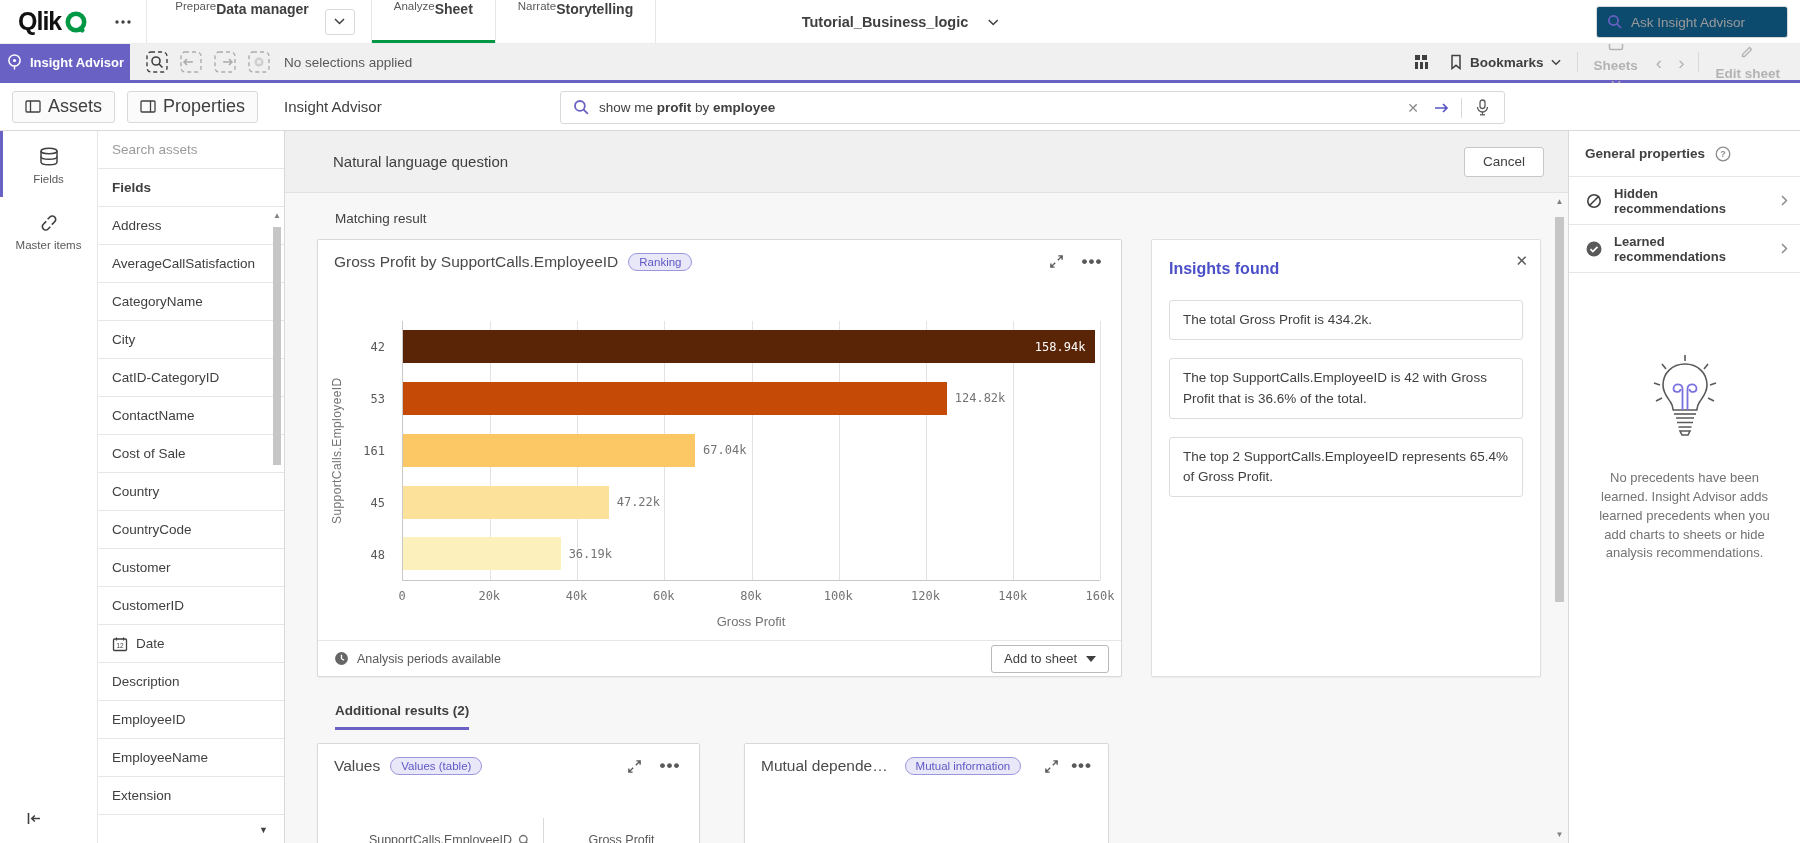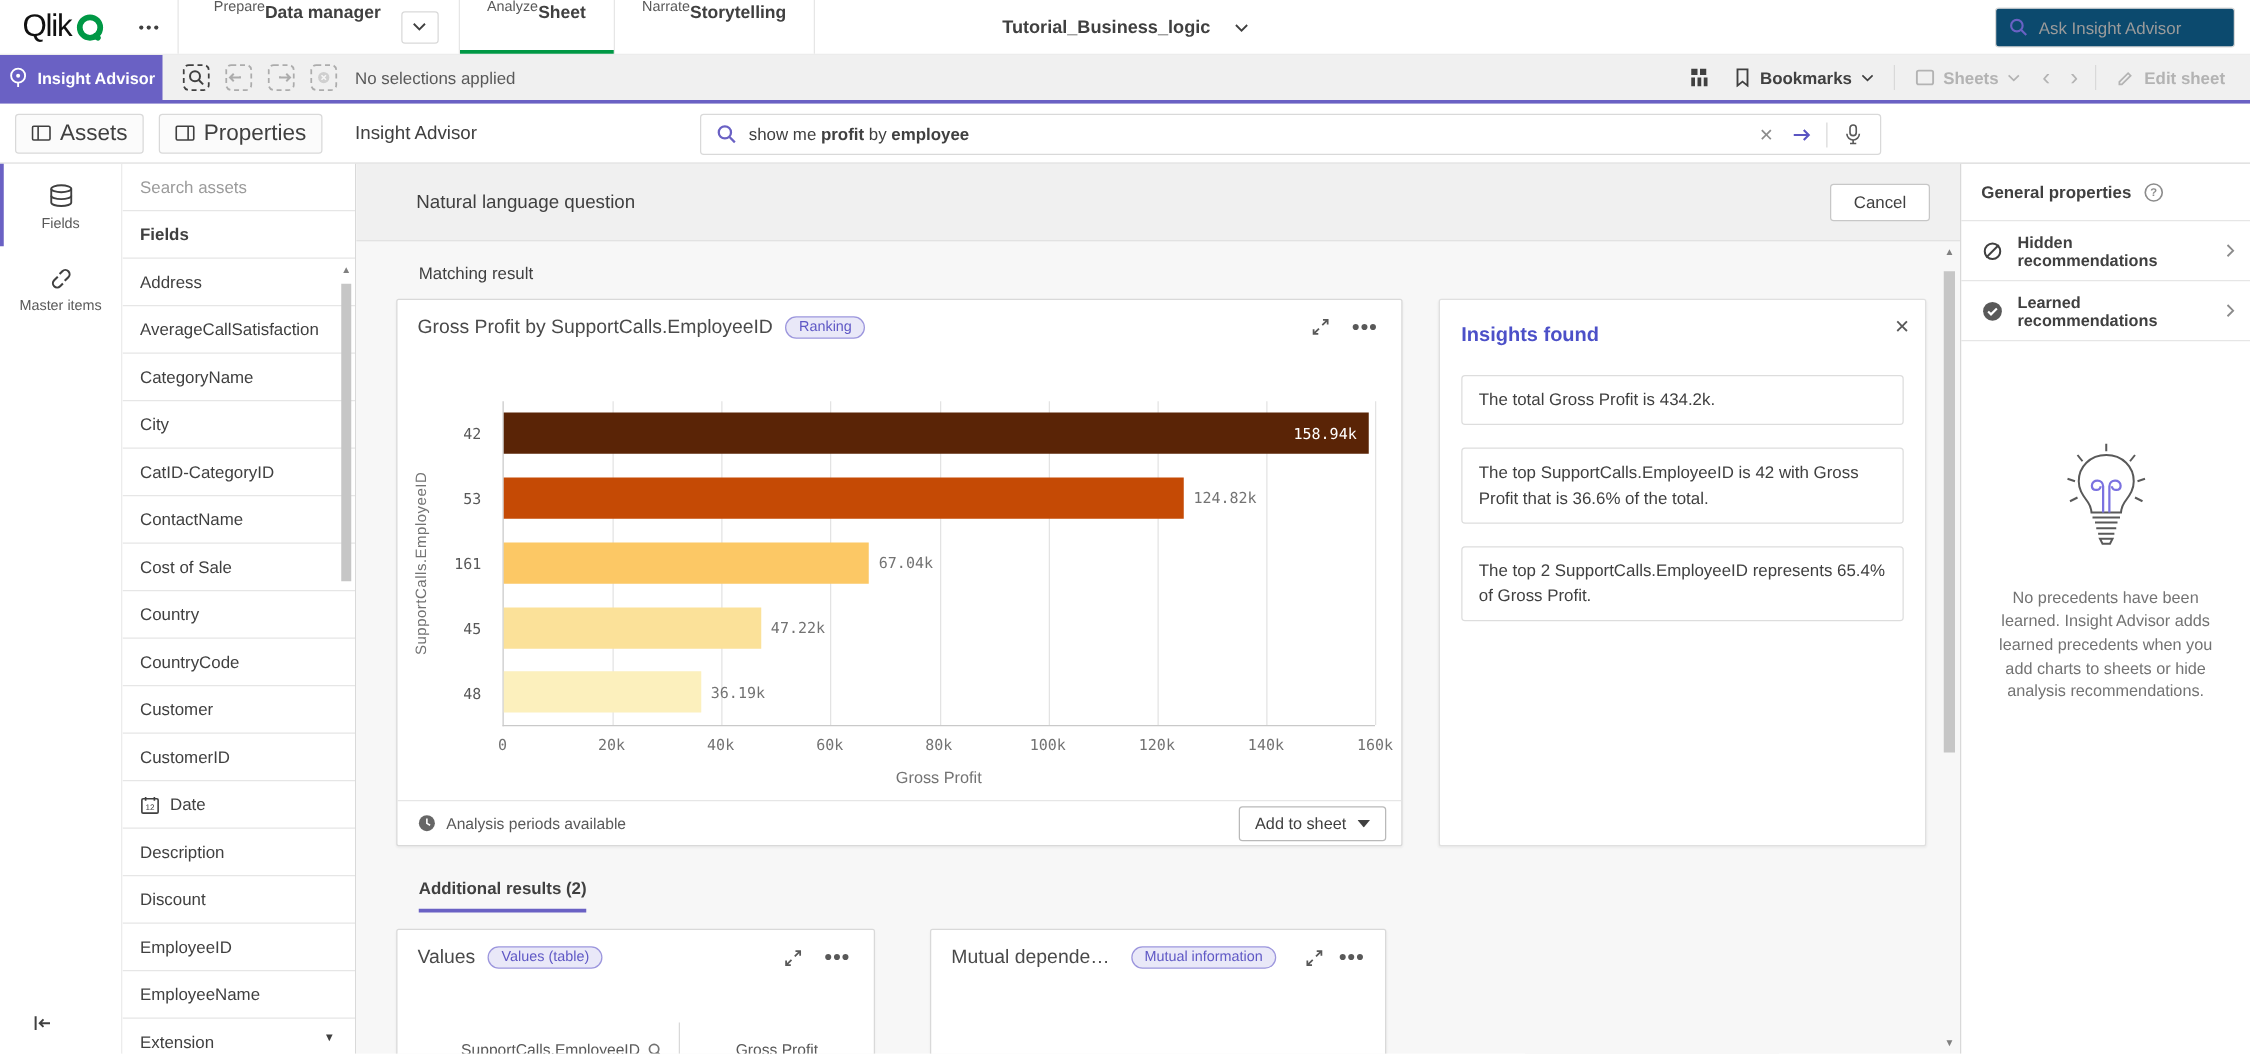--- a/index.html
+++ b/index.html
@@ -2,21 +2,21 @@
 <html><head>
 <meta charset="utf-8">
 <style>
   * { margin:0; padding:0; box-sizing:border-box; }
   html,body { width:1800px; height:843px; overflow:hidden; background:#fff;
     font-family:"Liberation Sans", sans-serif; color:#404040; }
 
   
   .topbar { height:44px; background:#fff; display:flex; align-items:stretch; position:relative; border-bottom:1px solid #ececec; }
   .logo { display:flex; align-items:center; padding:0 10px 0 18px; }
-  .logo-word { font-size:25px; font-weight:normal; color:#111; letter-spacing:-1px; }
+  .logo-word { font-size:25px; font-weight:bold; color:#111; letter-spacing:-1px; }
   .logo-q { margin-left:3px; }
   .more-btn { display:flex; align-items:center; padding:0 14px; background:none; border:none; cursor:pointer; }
   .nav-tabs { display:flex; align-items:stretch; margin-left:6px; }
   .nav-divider { width:1px; background:#e6e6e6; }
   .navtab { display:flex; flex-direction:row; justify-content:center; padding:0 22px; position:relative; cursor:pointer; }
   .navtab .nav-small { font-size:11.5px; color:#595959; }
   .navtab .nav-big { font-size:14px; font-weight:bold; color:#404040; margin-top:1px; }
   .navtab.active::after { content:""; position:absolute; left:0; right:0; bottom:0; height:3px; background:#009845; }
   .nav-dd { align-self:center; width:30px; height:26px; border:1px solid #d9d9d9; border-radius:3px; background:#fff; display:flex; align-items:center; justify-content:center; margin:0 16px 0 -6px; cursor:pointer; }
   .app-title { position:absolute; left:50%; top:0; height:44px; transform:translateX(-50%); display:flex; align-items:center; gap:19px; font-size:14.5px; font-weight:bold; color:#404040; cursor:pointer; }
@@ -25,21 +25,21 @@
 
   
   .toolbar { height:39px; background:#f0f0f0; border-bottom:3px solid #6a61c4; display:flex; align-items:stretch; }
   .ia-btn { width:130px; background:#6a61c4; color:#fff; border:none; display:flex; align-items:center; justify-content:center; gap:7px; font-size:13px; font-weight:bold; cursor:pointer; }
   .tool-ic { width:34px; display:flex; align-items:center; justify-content:center; background:none; border:none; cursor:pointer; }
   .tool-ic.disabled { opacity:.38; cursor:default; }
   .nosel { align-self:center; font-size:13.5px; color:#595959; margin-left:8px; }
   .tb-spacer { flex:1; }
   .tb-right { display:flex; align-items:center; padding-right:10px; }
   .tb-item { display:flex; align-items:center; gap:7px; background:none; border:none; font-size:13.5px; color:#404040; font-weight:bold; padding:0 10px; cursor:pointer; }
-  .tb-item.disabled { color:#b3b3b3; cursor:default; }
+  .tb-item.disabled { color:#b3b3b3; cursor:default;flex-direction:column; }
   .vdiv { width:1px; height:20px; background:#d9d9d9; margin:0 6px; }
   .nav-arrow { background:none; border:none; font-size:19px; color:#b3b3b3; padding:0 8px; cursor:default; line-height:1; }
 
   
   .subheader { height:48px; background:#fff; border-bottom:1px solid #d9d9d9; display:flex; align-items:center; padding-left:12px; position:relative; }
   .panel-btn { height:32px; border:1px solid #d9d9d9; border-radius:3px; background:#fbfbfb; display:flex; align-items:center; gap:7px; font-size:18px; color:#404040; padding:0 12px; margin-right:12px; cursor:pointer; }
   .sh-title { font-size:15px; color:#404040; margin-left:14px; }
   .nlq-search { position:absolute; left:560px; right:295px; top:8px; height:33px; border:1px solid #d9d9d9; border-radius:3px; background:#fff; display:flex; align-items:center; padding:0 8px 0 12px; cursor:text; }
   .nlq-search .q { font-size:13.5px; white-space:pre; color:#404040; }
   .nlq-search .q.bold { font-weight:bold; }
@@ -375,23 +375,20 @@
           <svg width="16" height="16" viewBox="0 0 16 16">
             <rect x="1.5" y="3" width="13" height="11.5" rx="1" fill="none" stroke="#404040" stroke-width="1.3"></rect>
             <line x1="4.5" y1="1.5" x2="4.5" y2="4.5" stroke="#404040" stroke-width="1.3"></line>
             <line x1="11.5" y1="1.5" x2="11.5" y2="4.5" stroke="#404040" stroke-width="1.3"></line>
             <text x="8" y="12" text-anchor="middle" font-size="6.5" font-family="Liberation Sans, sans-serif" fill="#404040">12</text>
           </svg>
           <span>Date</span>
         </div>
         <div class="field-row">
           <span>Description</span>
-        </div>
-        <div class="field-row">
-          <span>Discount</span>
         </div>
         <div class="field-row">
           <span>EmployeeID</span>
         </div>
         <div class="field-row">
           <span>EmployeeName</span>
         </div>
         <div class="field-row">
           <span>Extension</span>
         </div>

